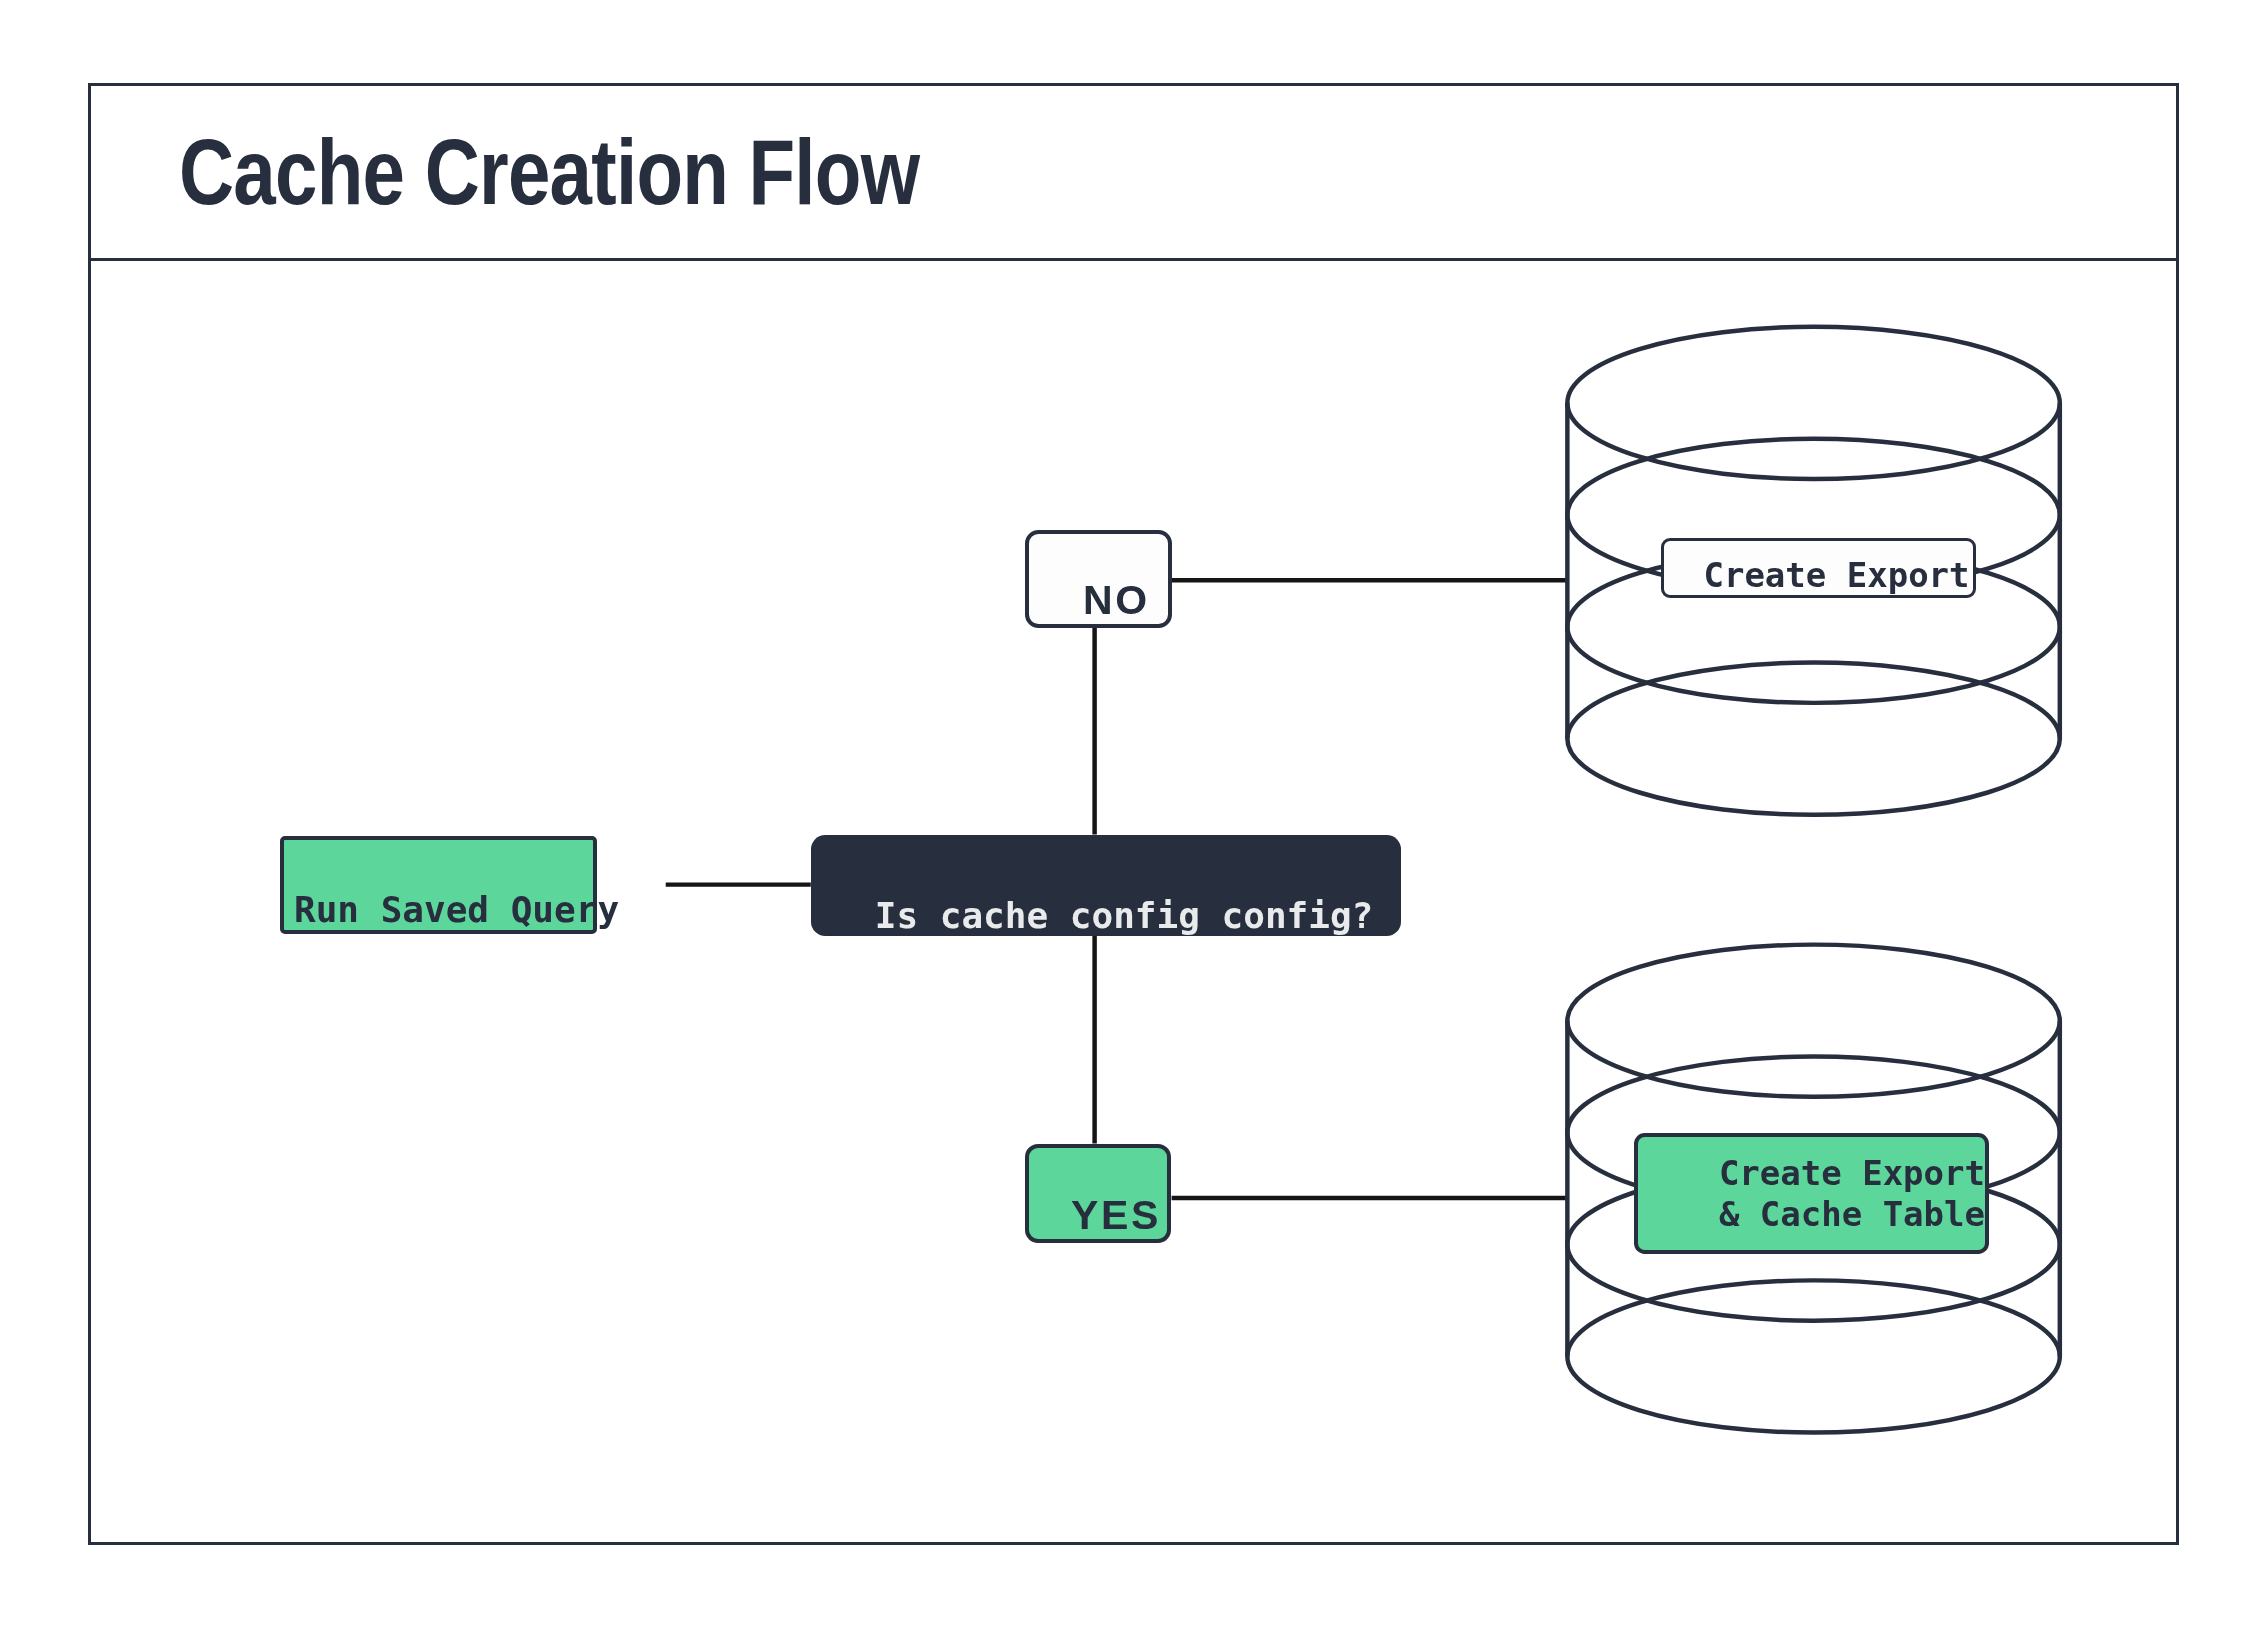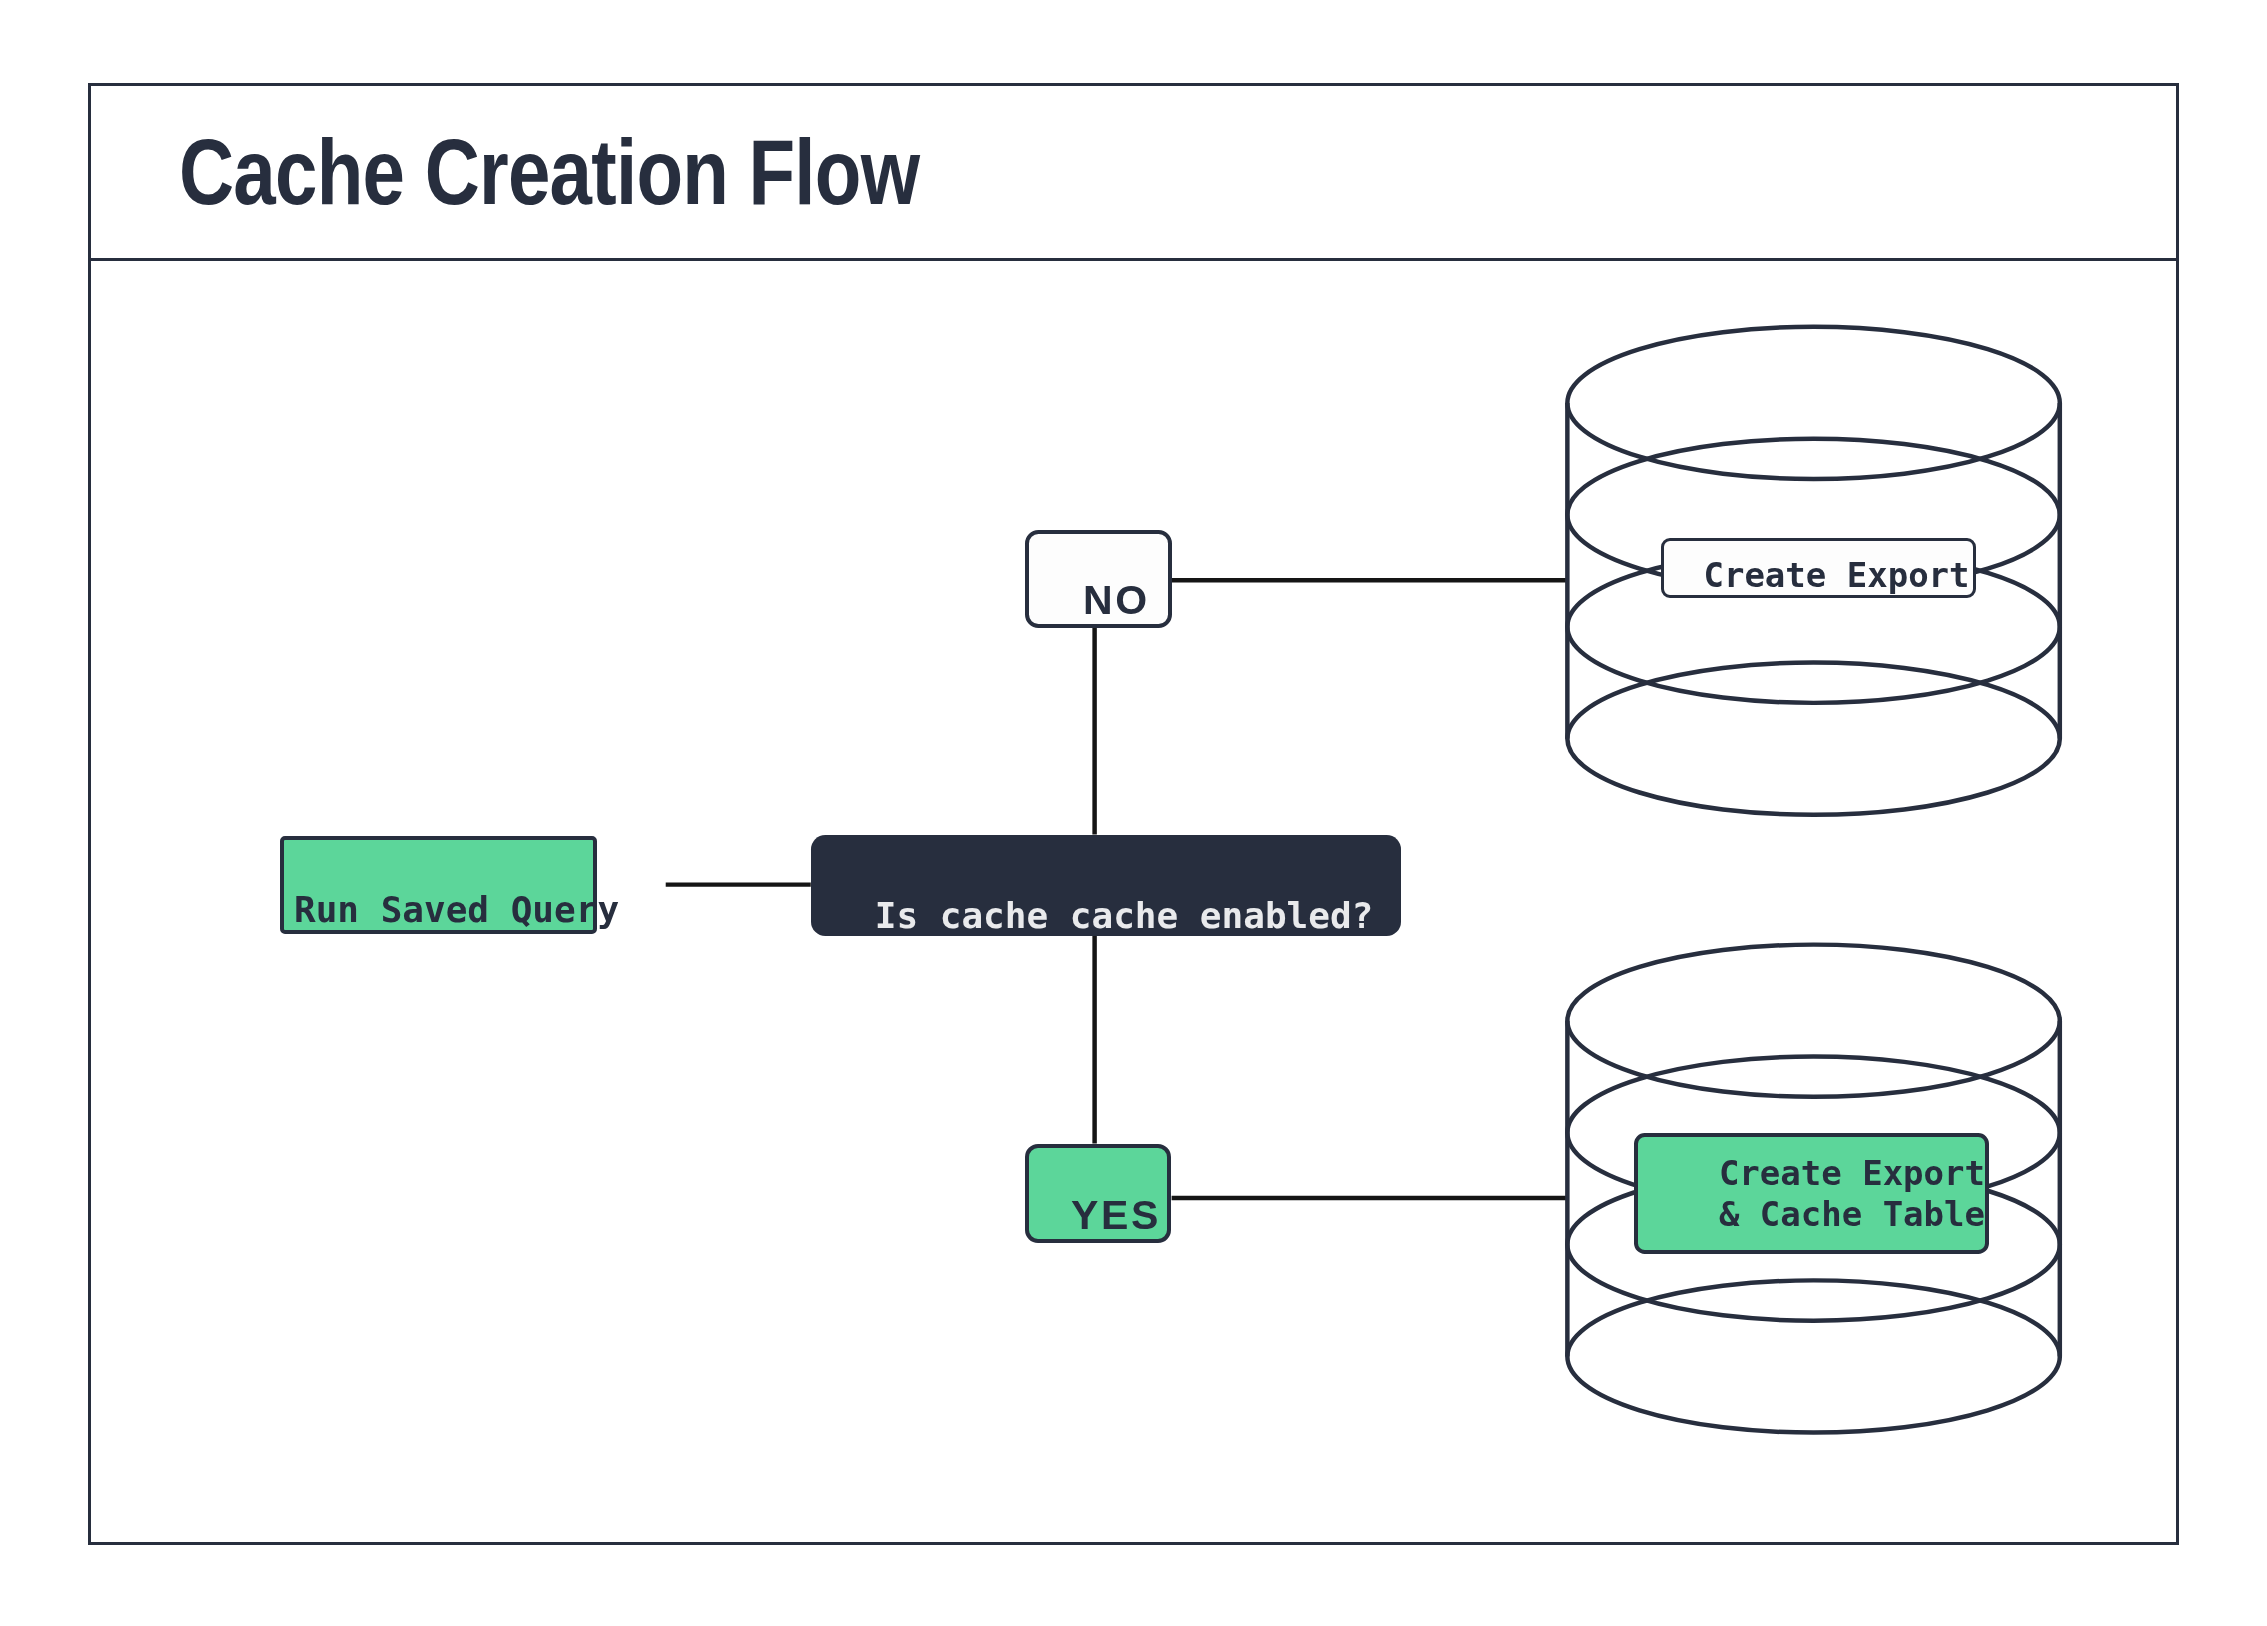--- a/index.html
+++ b/index.html
@@ -108,21 +108,21 @@
     <ellipse class="db" cx="2025" cy="1265" rx="275" ry="85"></ellipse>
     <ellipse class="db" cx="2025" cy="1140" rx="275" ry="85"></ellipse>
   </g>
 </svg>
 
 <div class="node node-run">
   <span>Run Saved Query</span>
 </div>
 
 <div class="node node-decision">
-  <span>Is cache cache enabled?</span>
+  <span>Is cache config config?</span>
 </div>
 
 <div class="node node-no">
   <span>NO</span>
 </div>
 
 <div class="node node-yes">
   <span>YES</span>
 </div>
 

